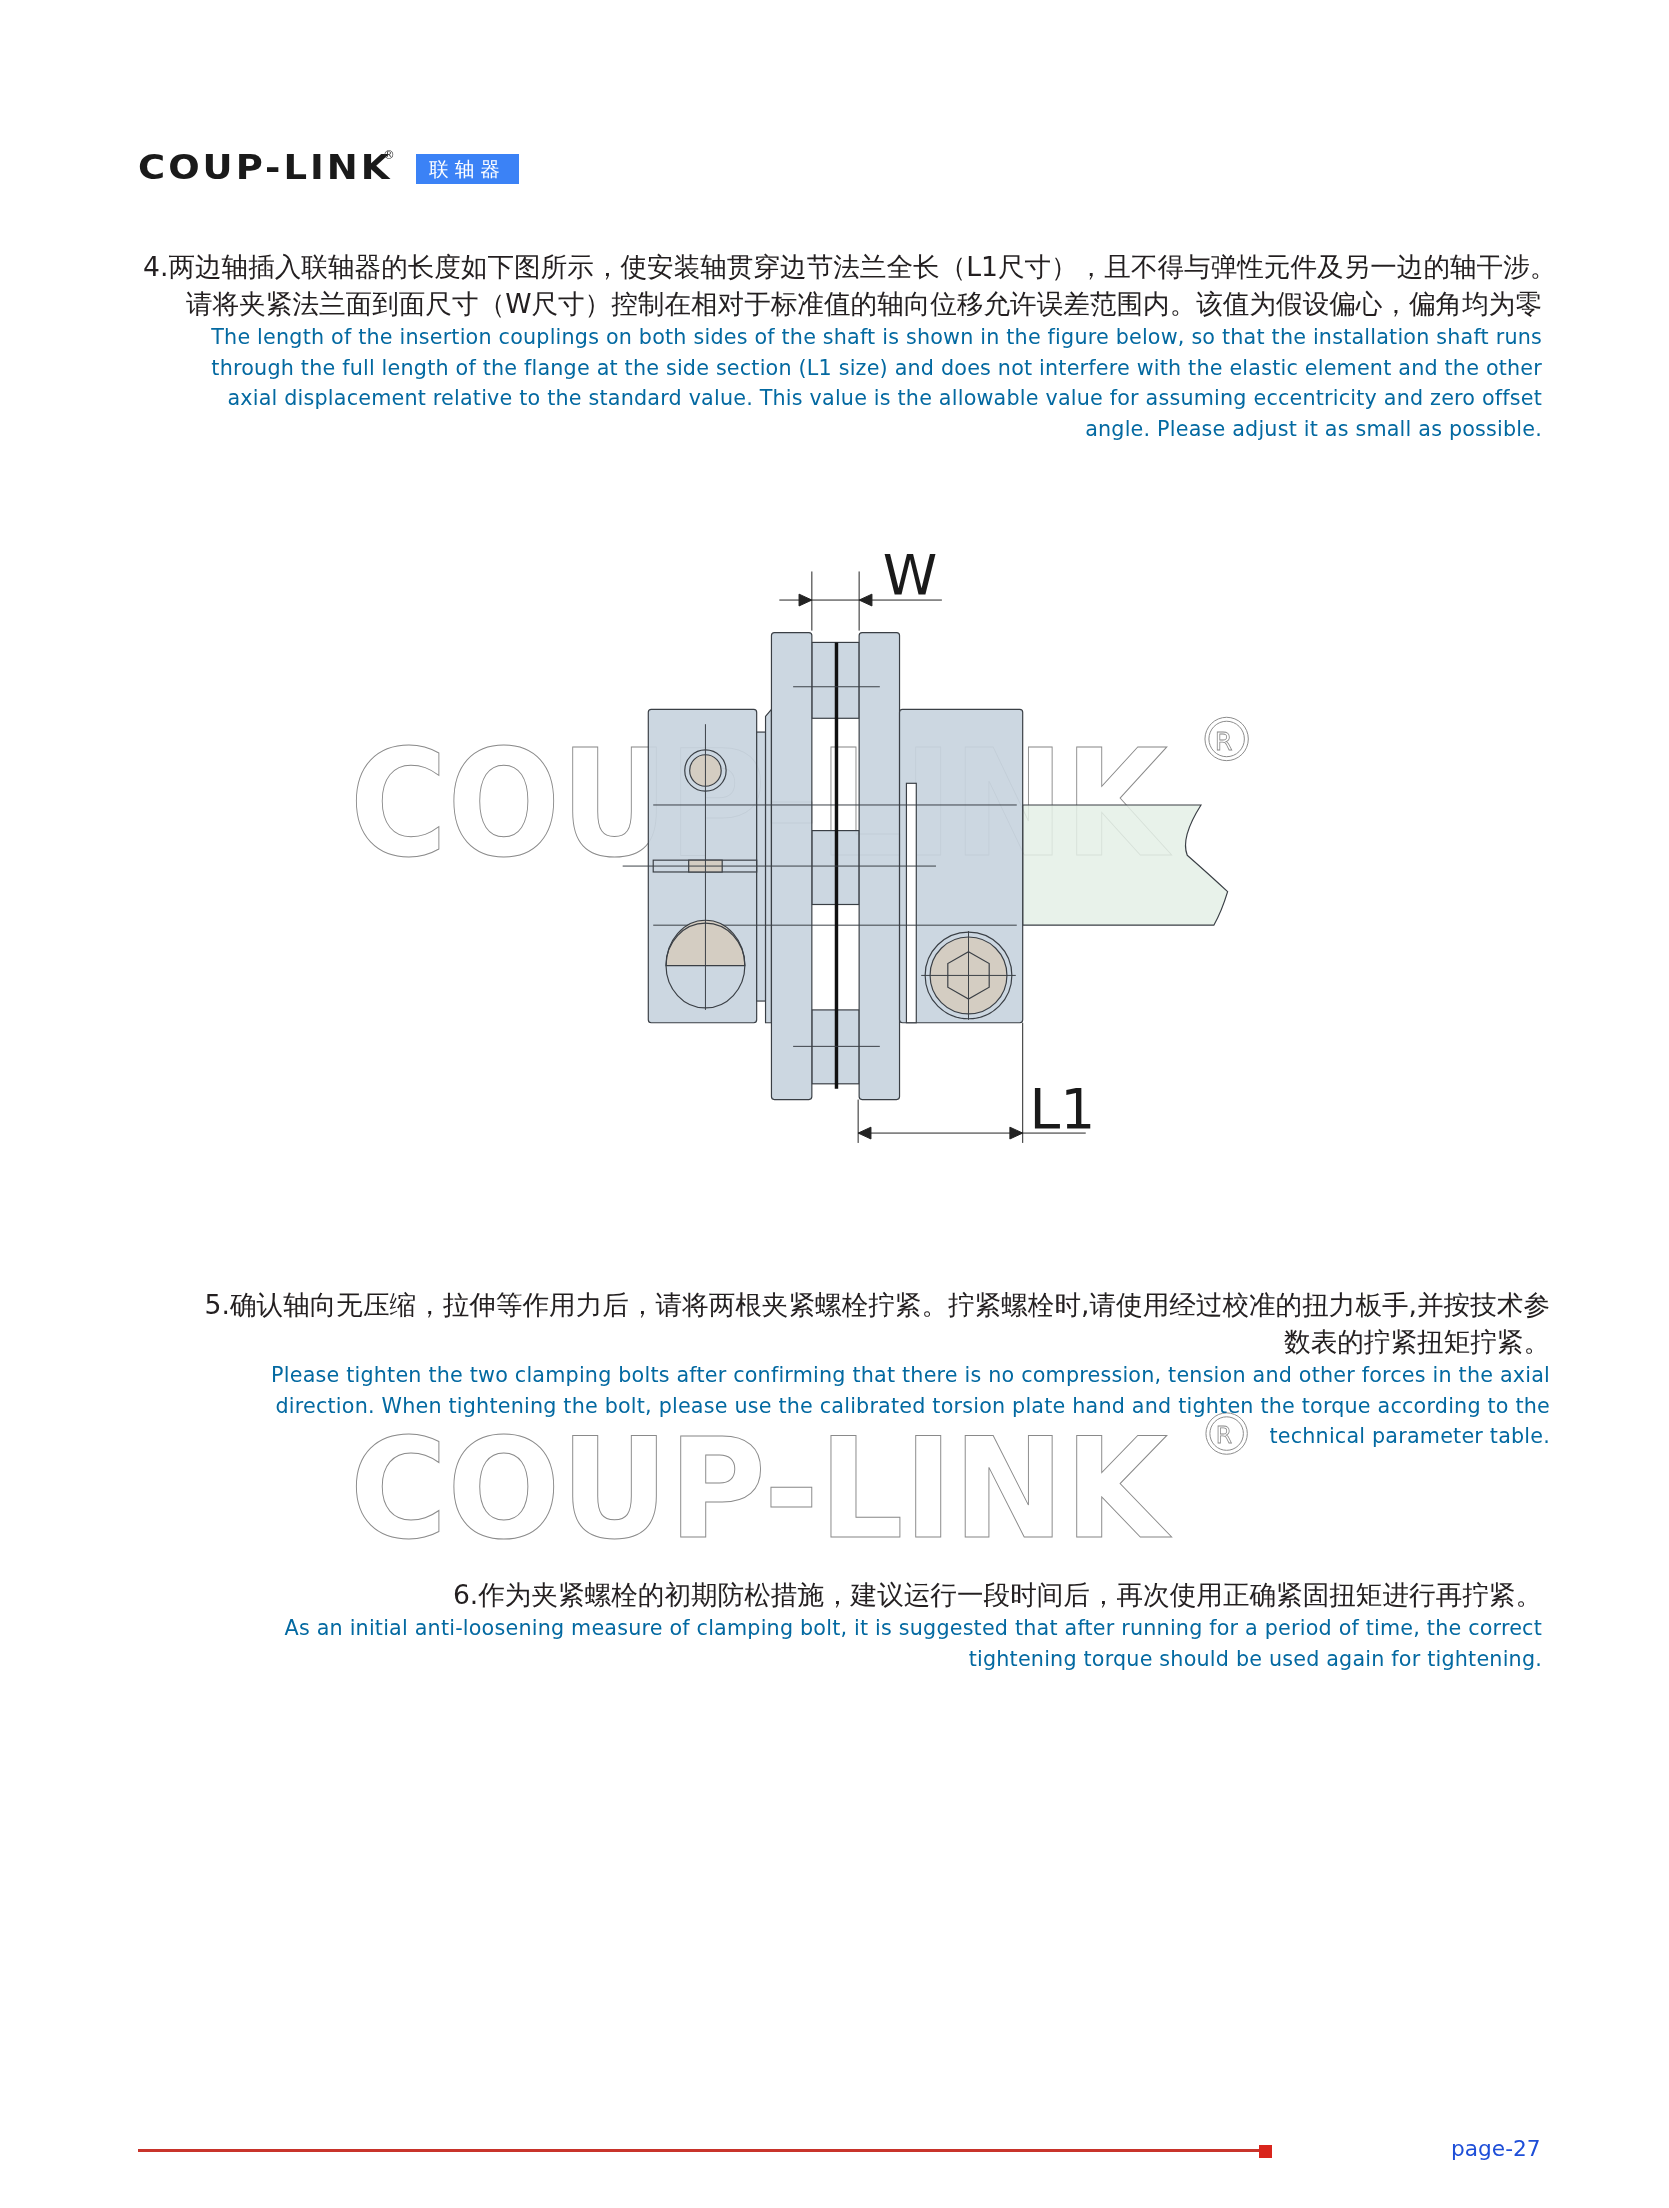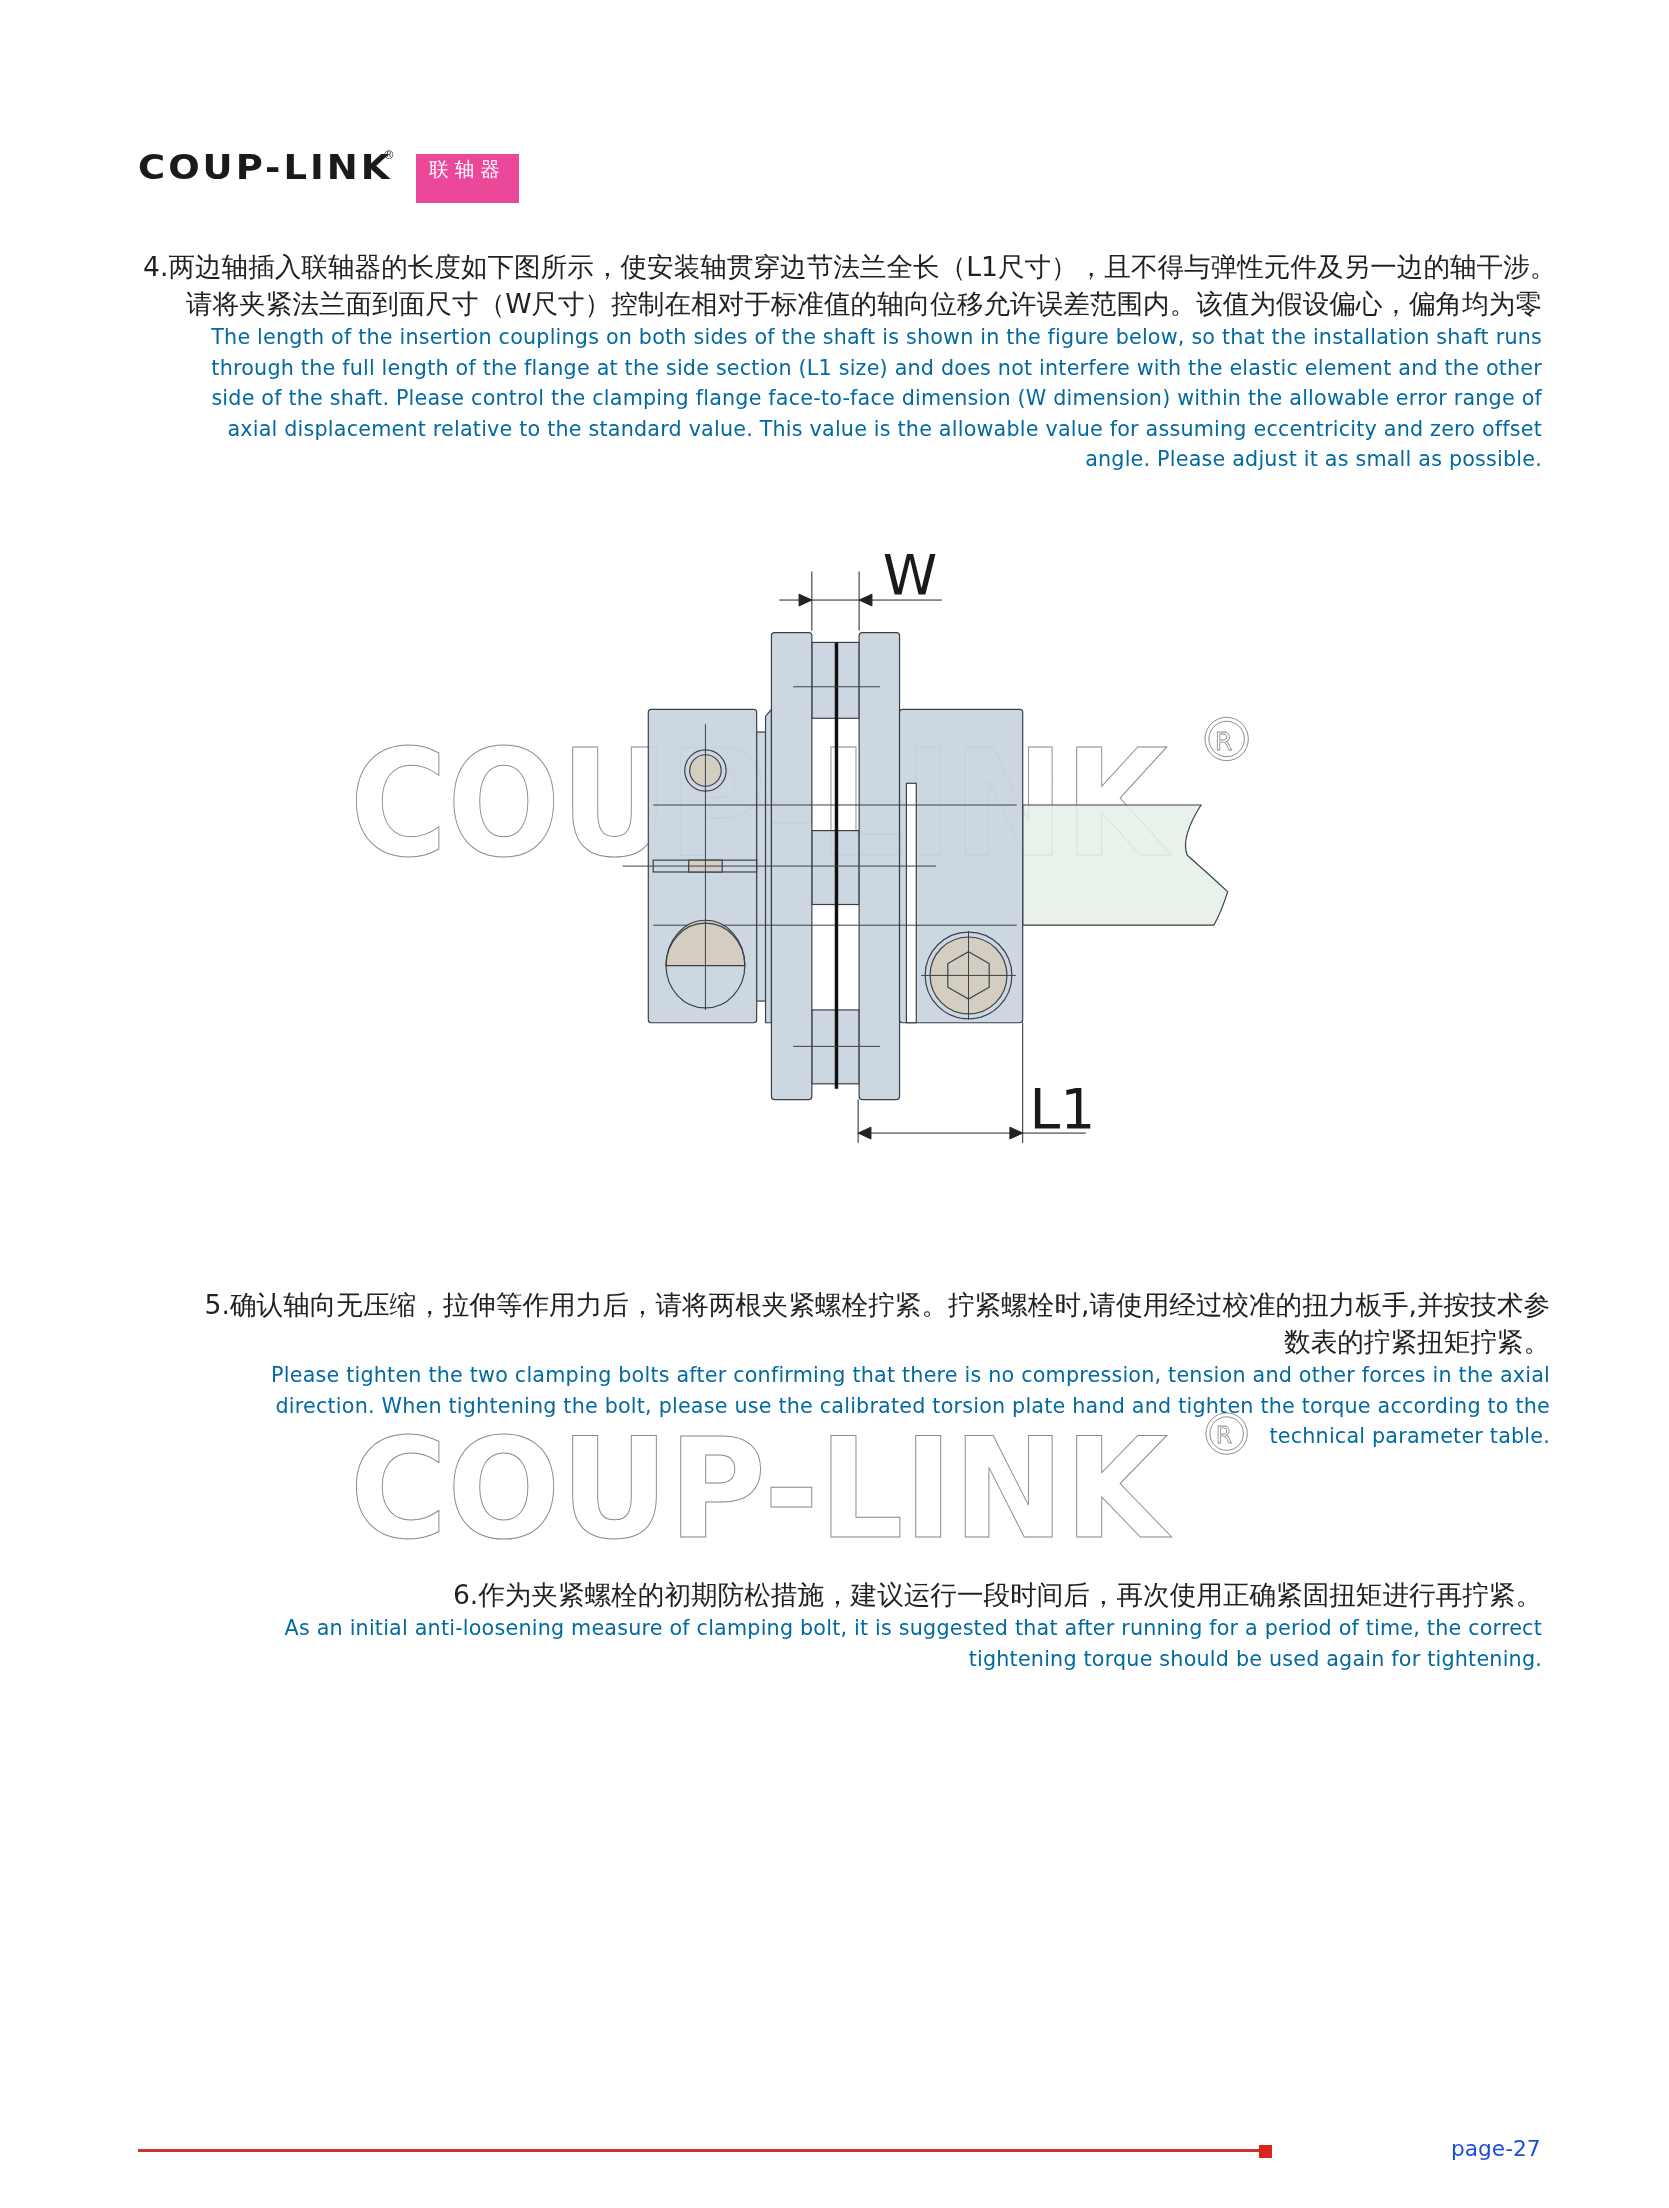--- a/index.html
+++ b/index.html
@@ -2,21 +2,21 @@
 <html><head>
 <meta charset="utf-8">
 <style>
   html, body { margin: 0; padding: 0; background: #ffffff; }
   body { width: 1670px; height: 2209px; position: relative; overflow: hidden;
          font-family: "DejaVu Sans", "Liberation Sans", sans-serif; color: #231f20; }
   .abs { position: absolute; }
   .logo-text { left: 138px; top: 148px; font-family: "DejaVu Sans", sans-serif; font-weight: 900;
                font-size: 37px; letter-spacing: 3px; color: #1a1a1a; line-height: 39px; transform: scaleY(0.92); }
   .logo-reg { left: 383px; top: 148px; font-size: 11.8px; color: #333; }
-  .logo-badge { left: 416px; top: 154px; width: 103px; height: 49px; background: #ec4899; color: #fff;
+  .logo-badge { left: 416px; top: 154px; width: 103px; height: 30px; background: #3b82f6; color: #fff;
                 font-size: 19.7px; line-height: 31.5px; text-align: center; letter-spacing: 5.9px; }
   .zh { font-size: 26.6px; line-height: 37px; color: #231f20; white-space: nowrap; }
   .en { font-size: 20.7px; line-height: 30.5px; color: #0369a1; white-space: nowrap; letter-spacing: 0.2px; }
   .sec { position: absolute; left: 143px; width: 1399px; text-align: right; }
   .indent { padding-left: 21.7px; }
   .footer-line { left: 138px; top: 2149px; width: 1123px; height: 3px; background: #c8342b; }
   .footer-sq { left: 1259px; top: 2145px; width: 12.8px; height: 12.8px; background: #d9251c; }
   .page-num { left: 1451px; top: 2136px; font-size: 21.7px; color: #1d4ed8; }
   svg { position: absolute; left: 0; top: 0; }
 </style>
@@ -26,21 +26,20 @@
 <div class="abs logo-text">COUP-LINK</div>
 <div class="abs logo-reg">®</div>
 <div class="abs logo-badge">联轴器</div>
 
 <div class="sec" style="top:248px;">
   <div class="zh"><span>4.</span><span>两边轴插入联轴器的长度如下图所示，使安装轴贯穿边节法兰全长（L1尺寸），且不得与弹性元件及另一边的轴干涉。</span></div>
   <div class="zh indent">请将夹紧法兰面到面尺寸（W尺寸）控制在相对于标准值的轴向位移允许误差范围内。该值为假设偏心，偏角均为零</div>
   <div style="margin-top:0px;">
     <div class="en indent">The length of the insertion couplings on both sides of the shaft is shown in the figure below, so that the installation shaft runs</div>
     <div class="en indent">through the full length of the flange at the side section (L1 size) and does not interfere with the elastic element and the other</div>
-    <div class="en indent">side of the shaft. Please control the clamping flange face-to-face dimension (W dimension) within the allowable error range of</div>
     <div class="en indent">axial displacement relative to the standard value. This value is the allowable value for assuming eccentricity and zero offset</div>
     <div class="en indent">angle. Please adjust it as small as possible.</div>
   </div>
 </div>
 
 <svg width="1670" height="2209" viewBox="0 0 1695 2242">
 
   <g fill="none" stroke="#8a8a8a" stroke-width="1">
     <text x="355" y="868" font-family="DejaVu Sans, sans-serif" font-weight="900" font-size="150" textLength="830" lengthAdjust="spacingAndGlyphs">COUP-LINK</text>
     <circle cx="1245" cy="750" r="22"></circle>

